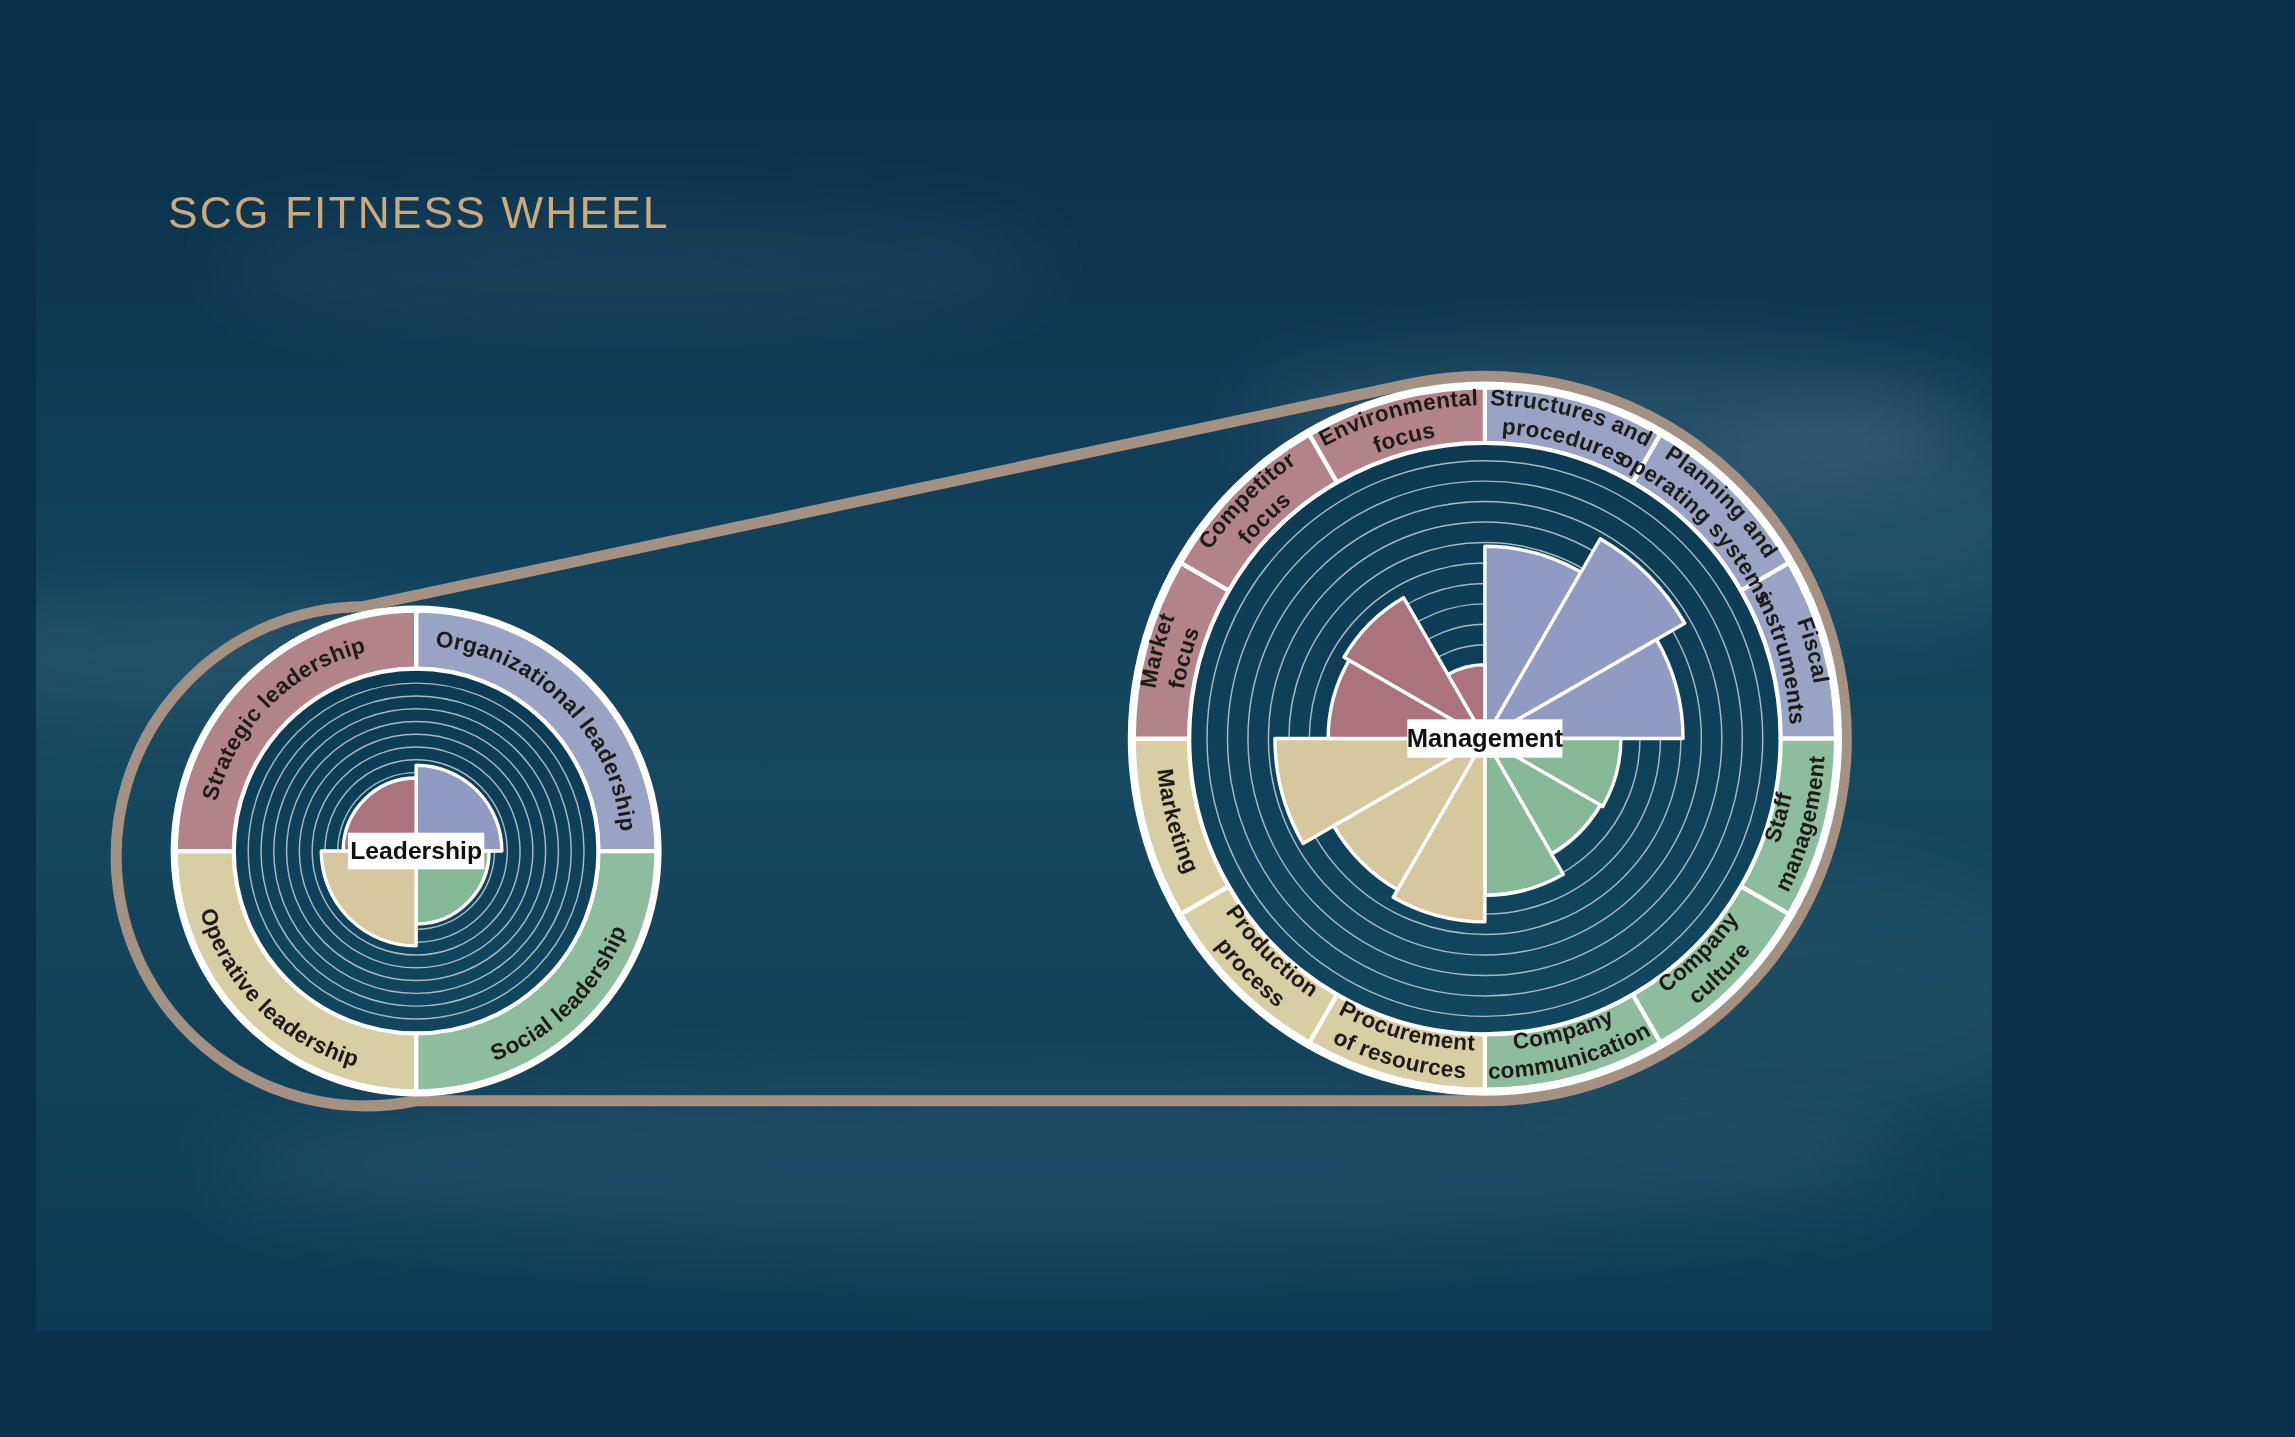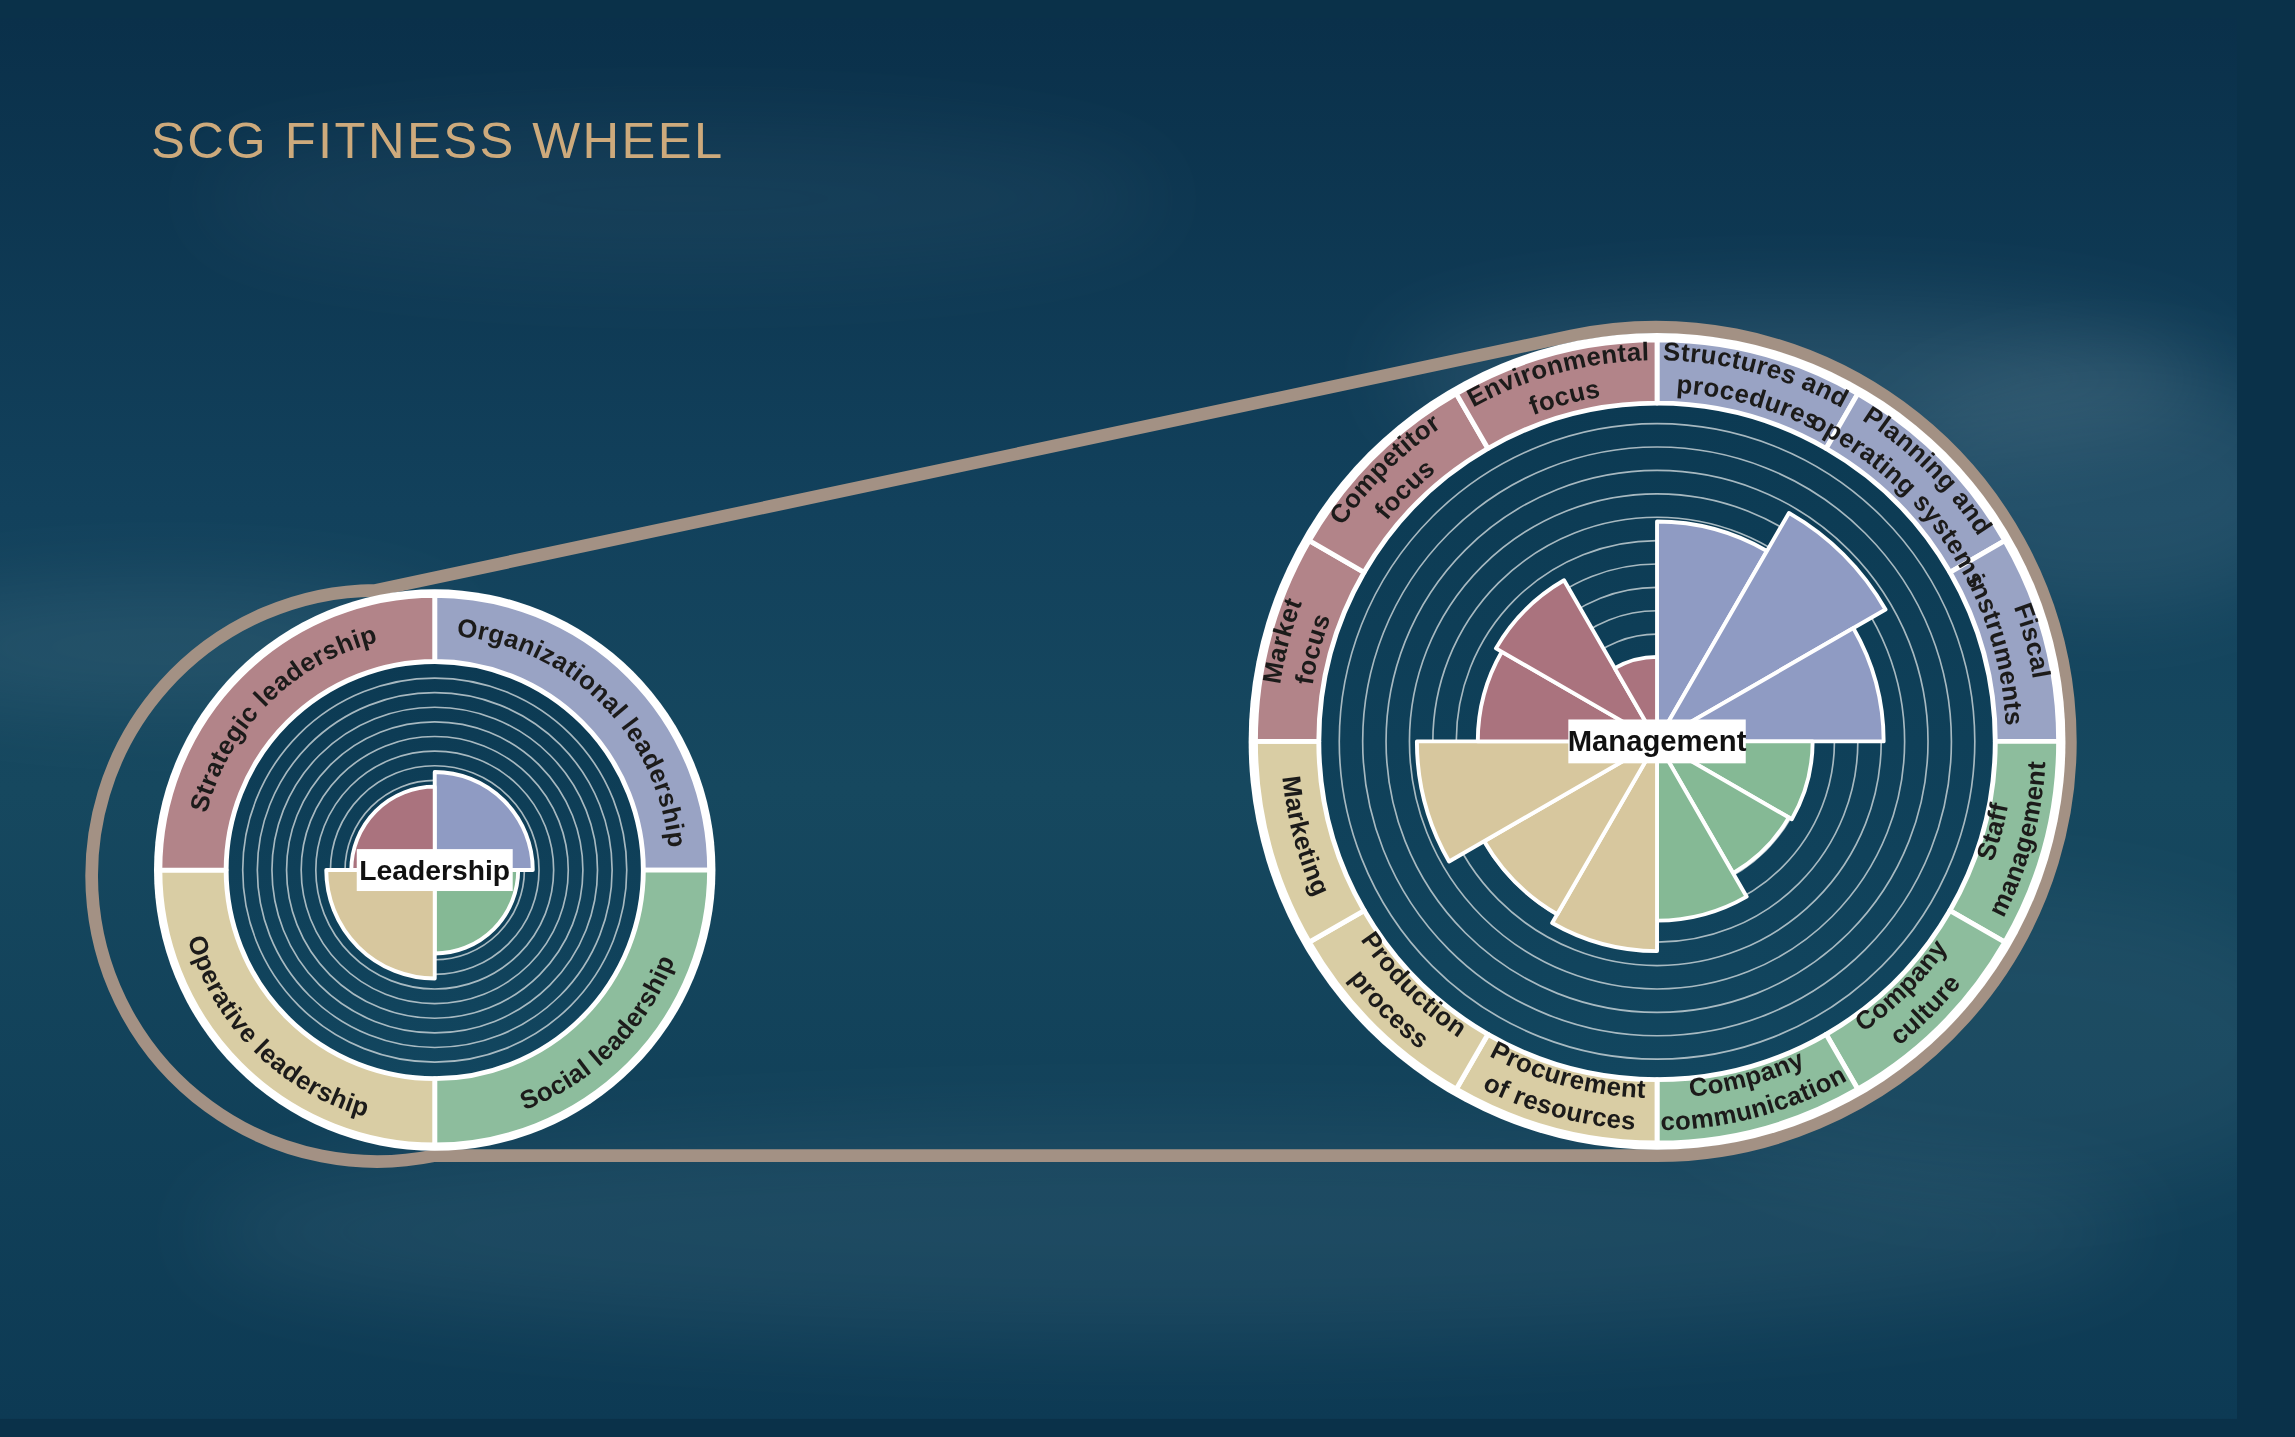--- a/index.html
+++ b/index.html
@@ -1,16 +1,16 @@
 <!DOCTYPE html>
 <html><head>
 <meta charset="utf-8">
 <style>
   html,body{margin:0;padding:0;background:#0a3149;}
-  .stage{width:2237px;height:1437px;position:relative;overflow:hidden;}
+  .stage{width:1956px;height:1437px;position:relative;overflow:hidden;margin-left:36px;}
   svg{display:block;width:100%;height:100%;}
   svg text{font-family:"Liberation Sans","DejaVu Sans",sans-serif;}
   .title-text{font-size:52px;letter-spacing:2.5px;font-weight:400;}
   .seg-label{font-size:26.5px;font-weight:700;letter-spacing:0.4px;}
   .center-label{font-weight:700;}
 </style>
 </head>
 <body>
 
 <div class="stage">

